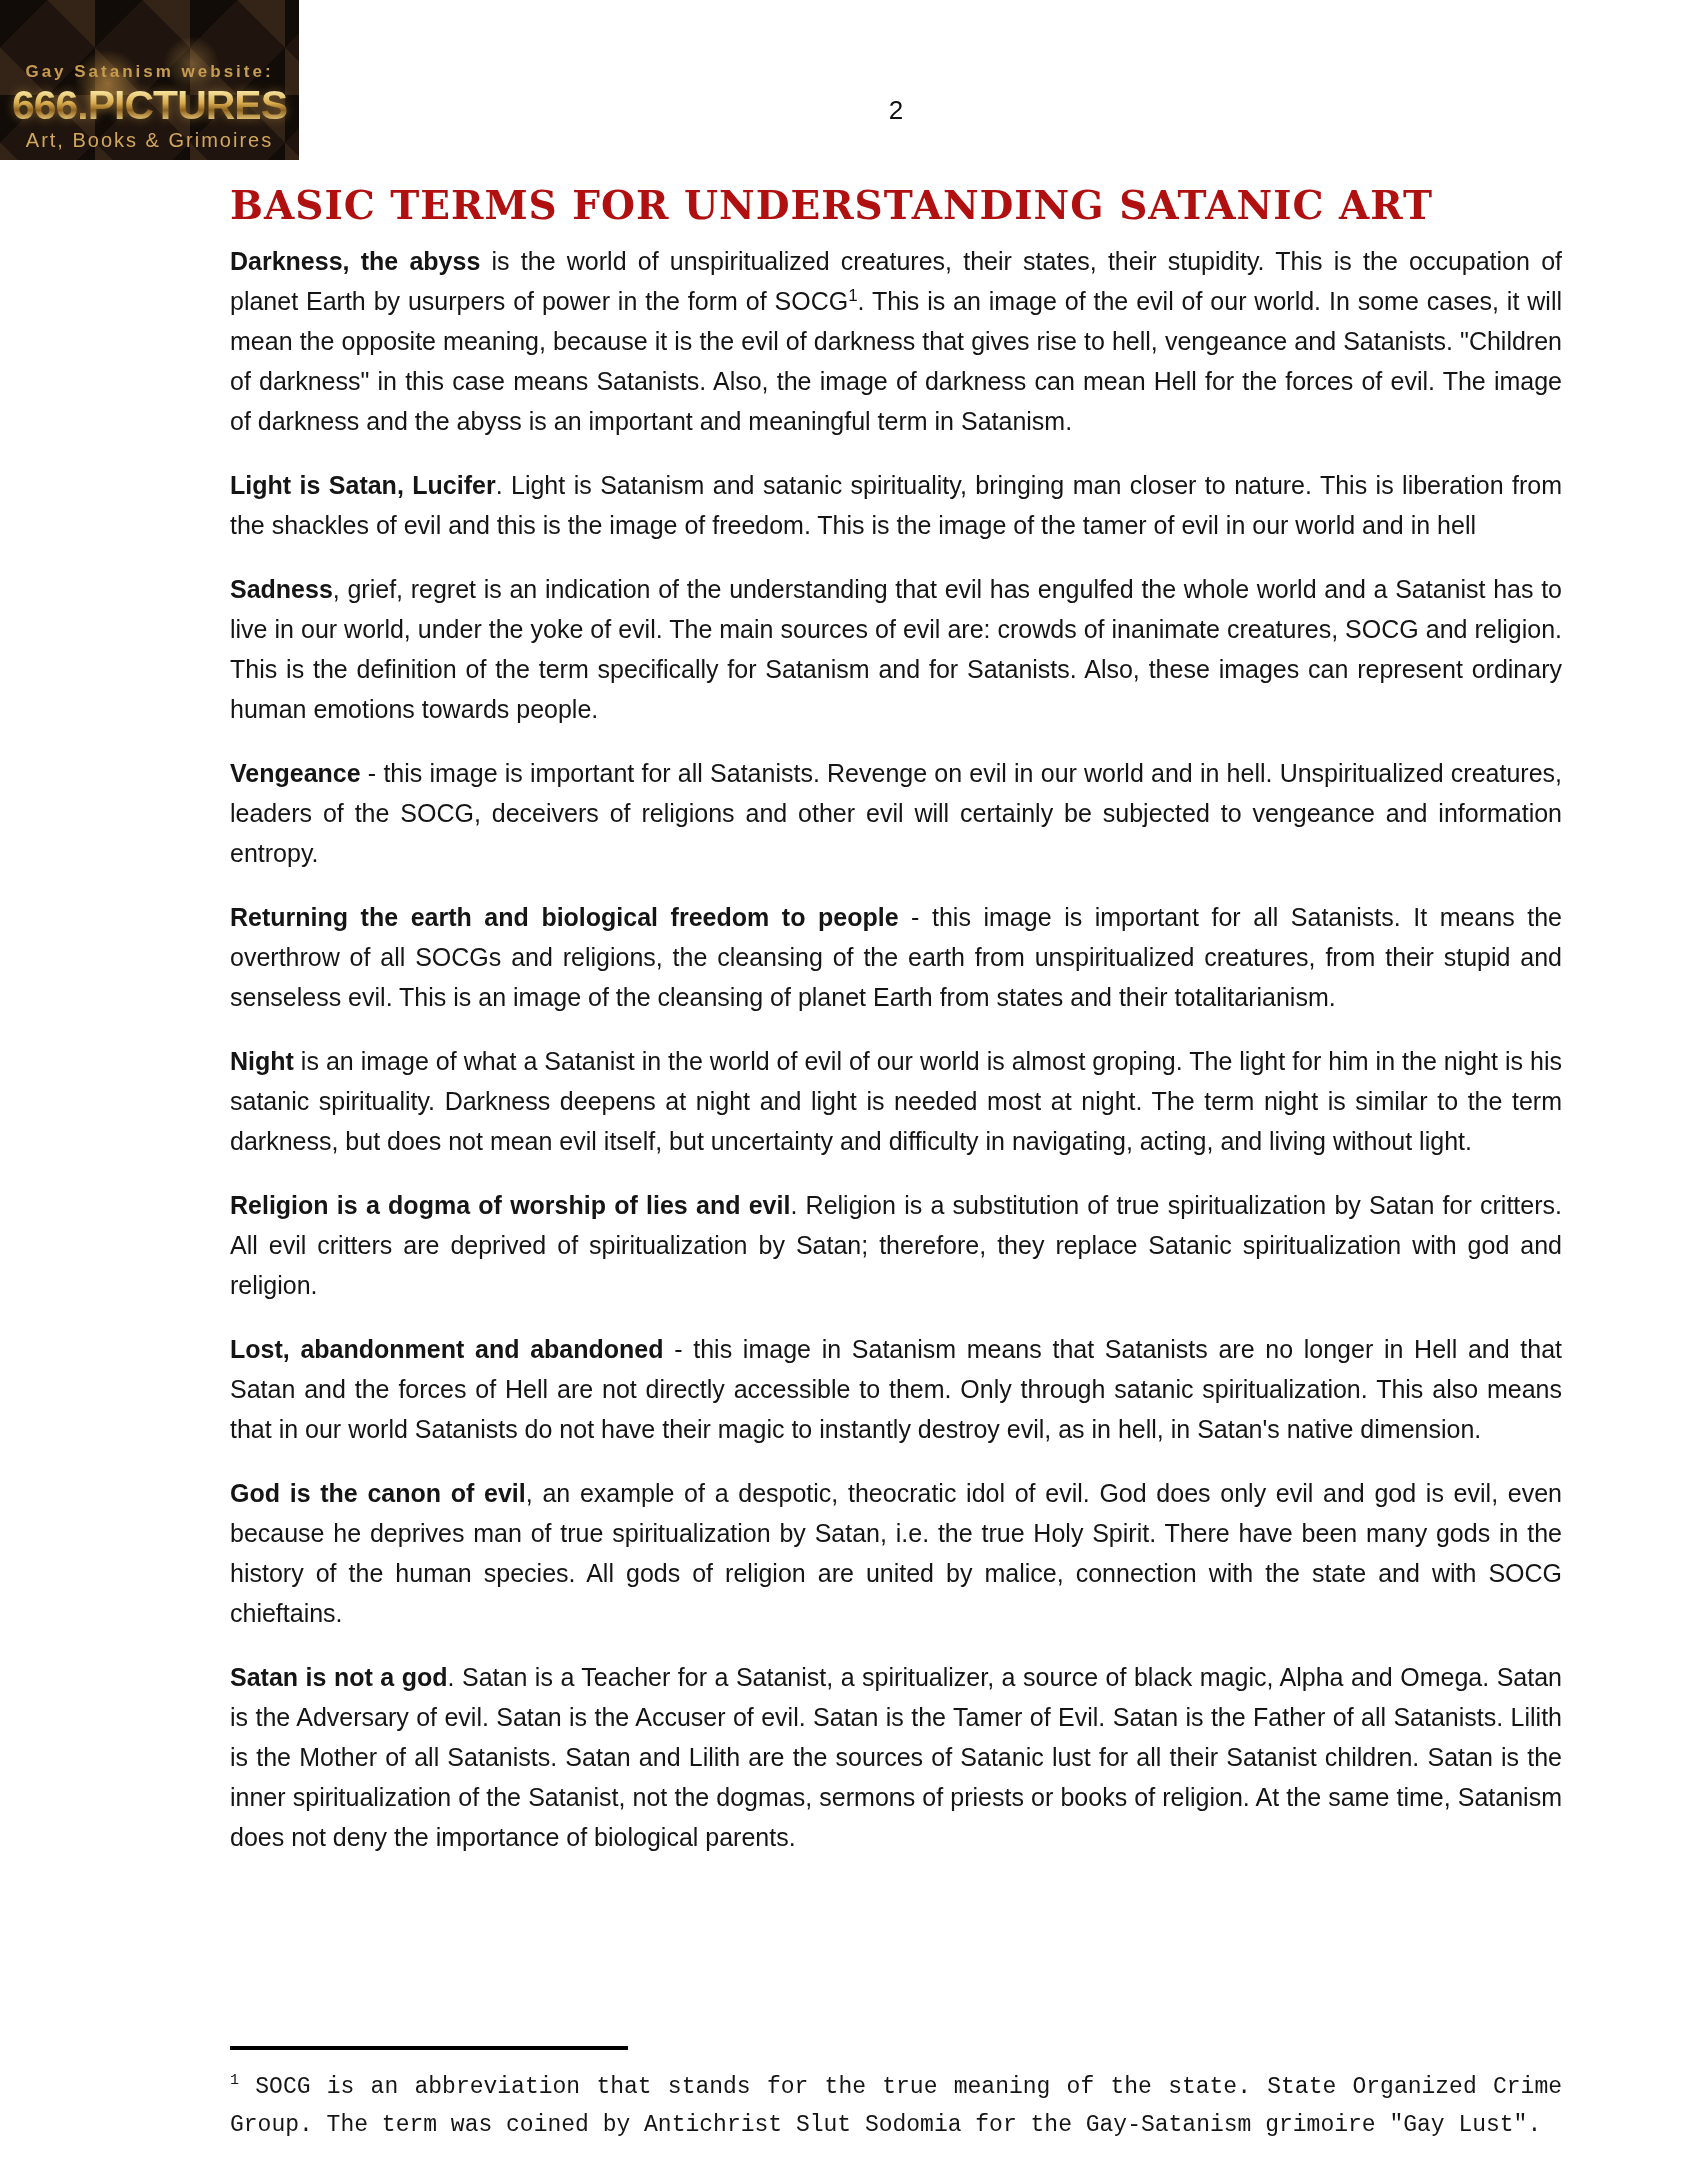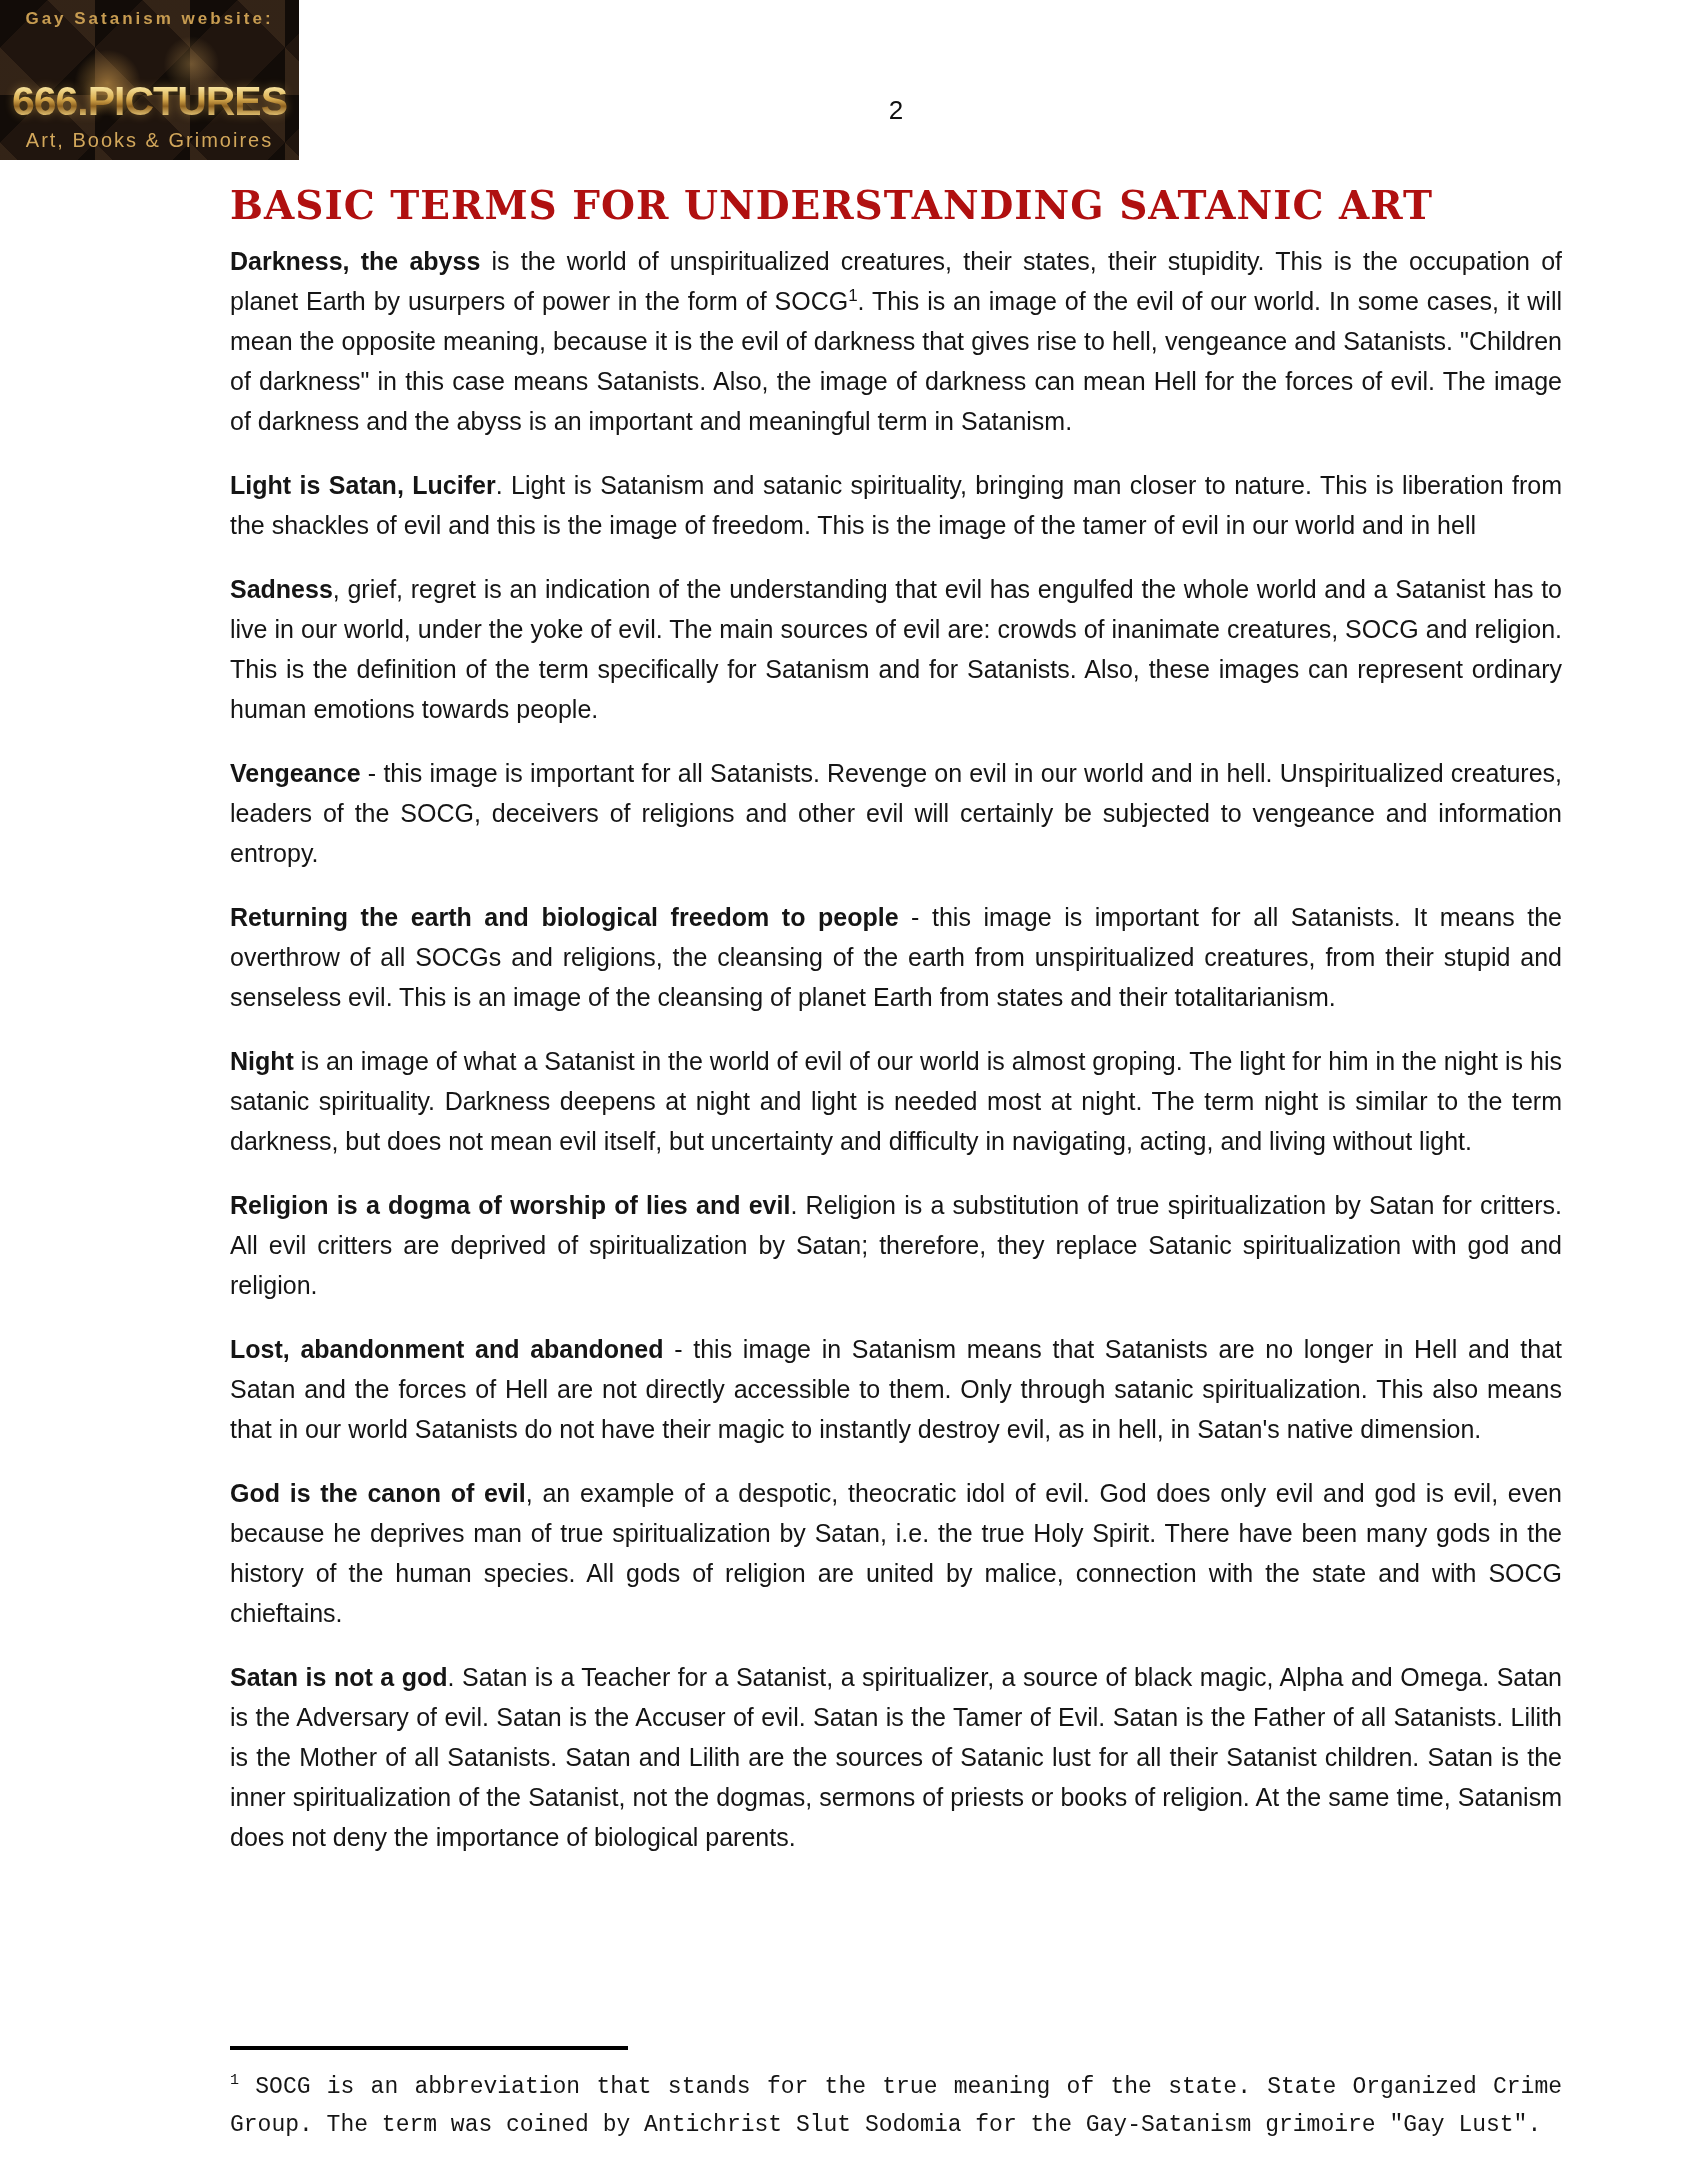--- a/index.html
+++ b/index.html
@@ -5,39 +5,38 @@
   html, body { margin:0; padding:0; background:#ffffff; }
   .page {
     position:relative; width:1683px; height:2178px; background:#ffffff;
     font-family:"Liberation Sans", sans-serif; overflow:hidden;
   }
 
   
   .logo {
     position:absolute; left:0; top:0; width:299px; height:160px;
     box-sizing:border-box; padding:9px 4px 8px;
-    display:flex; flex-direction:column; align-items:center; justify-content:space-between;
+    display:flex; flex-direction:column; align-items:center; justify-content:flex-end;
     background-color:#20150e;
     background-image:
       radial-gradient(circle at 36% 52%, rgba(255,190,90,0.45), rgba(255,190,90,0) 16%),
       radial-gradient(circle at 64% 40%, rgba(255,200,110,0.30), rgba(255,200,110,0) 13%),
       linear-gradient(45deg, rgba(86,62,40,0.35) 25%, transparent 25%, transparent 75%, rgba(86,62,40,0.35) 75%),
       linear-gradient(135deg, rgba(0,0,0,0.45) 25%, transparent 25%, transparent 75%, rgba(0,0,0,0.45) 75%);
     background-size:100% 100%, 100% 100%, 95px 95px, 95px 95px;
   }
   .logo-top {
     font-size:17px; letter-spacing:3px; font-weight:bold; color:#c79c51; white-space:nowrap;
   }
   .logo-main {
     font-size:41px; font-weight:bold; letter-spacing:-1px; white-space:nowrap;
     background:linear-gradient(180deg,#fdf6d8 0%,#f4dd95 22%,#d9ac4e 45%,#8f6220 60%,#e9ca7a 82%,#fff3c2 100%);
     -webkit-background-clip:text; background-clip:text;
     color:transparent; -webkit-text-fill-color:transparent;
     filter:drop-shadow(0 0 5px rgba(255,200,90,0.35));
-    margin-top:44px;
   }
   .logo-bottom {
     font-size:20px; letter-spacing:2px; color:#d2a75b; white-space:nowrap;
   }
 
   
   .page-number {
     position:absolute; left:230px; top:95px; width:1332px;
     text-align:center; font-size:26px; color:#111111;
   }

